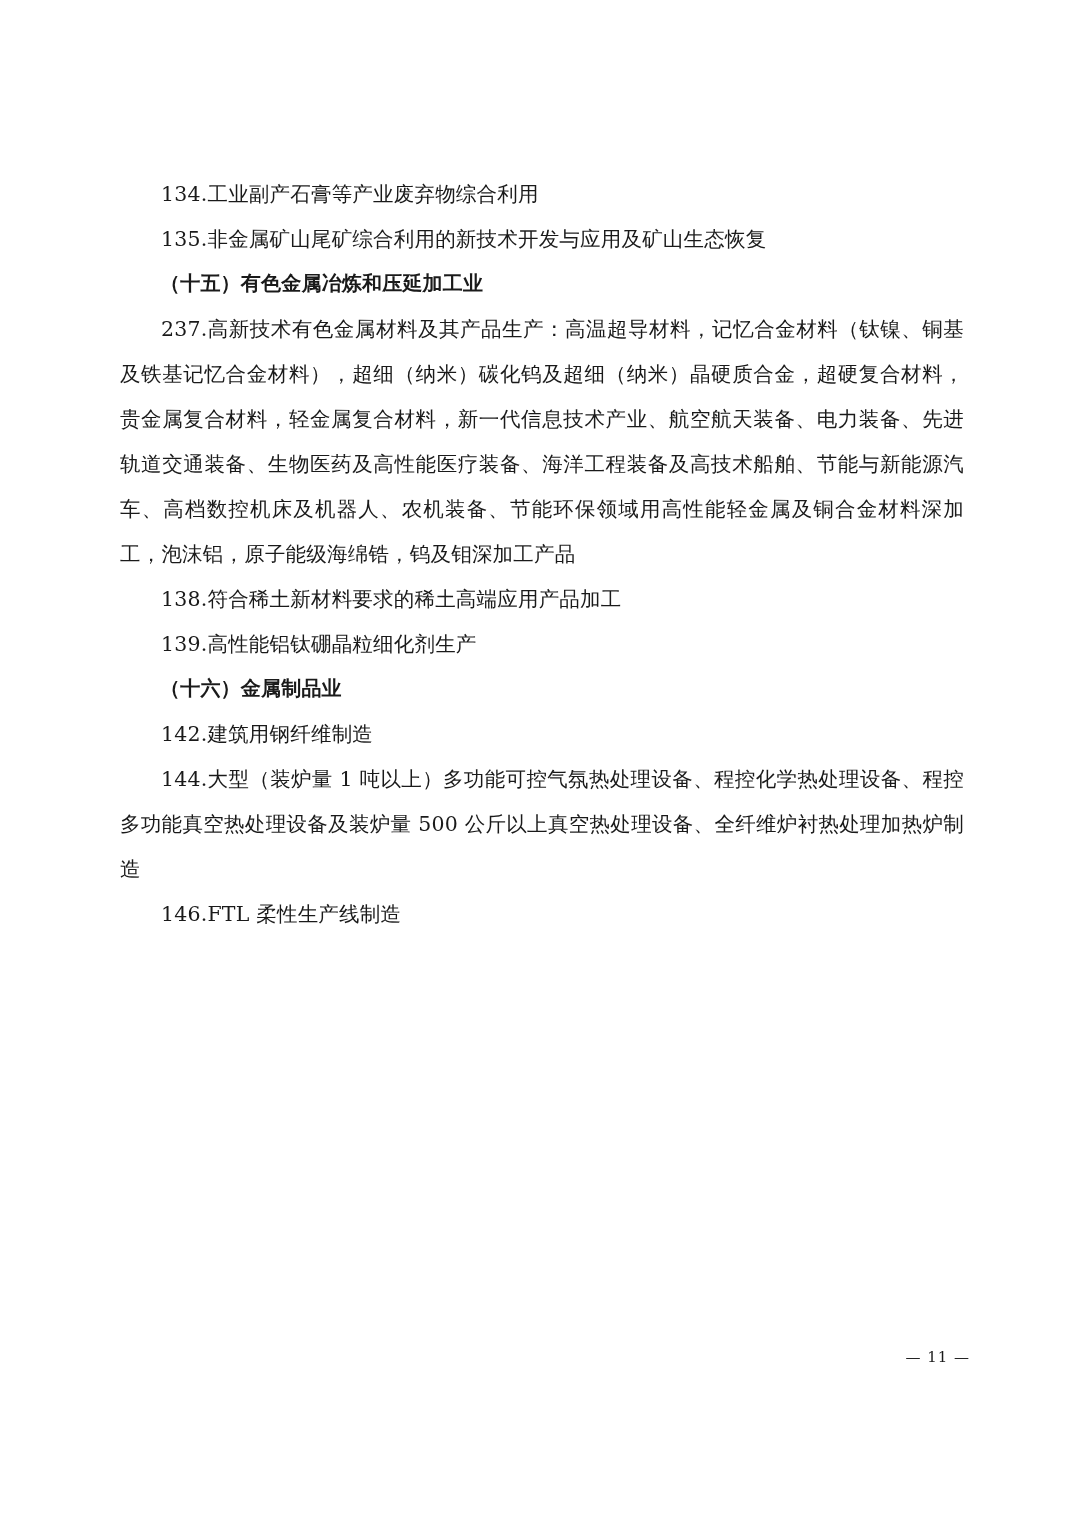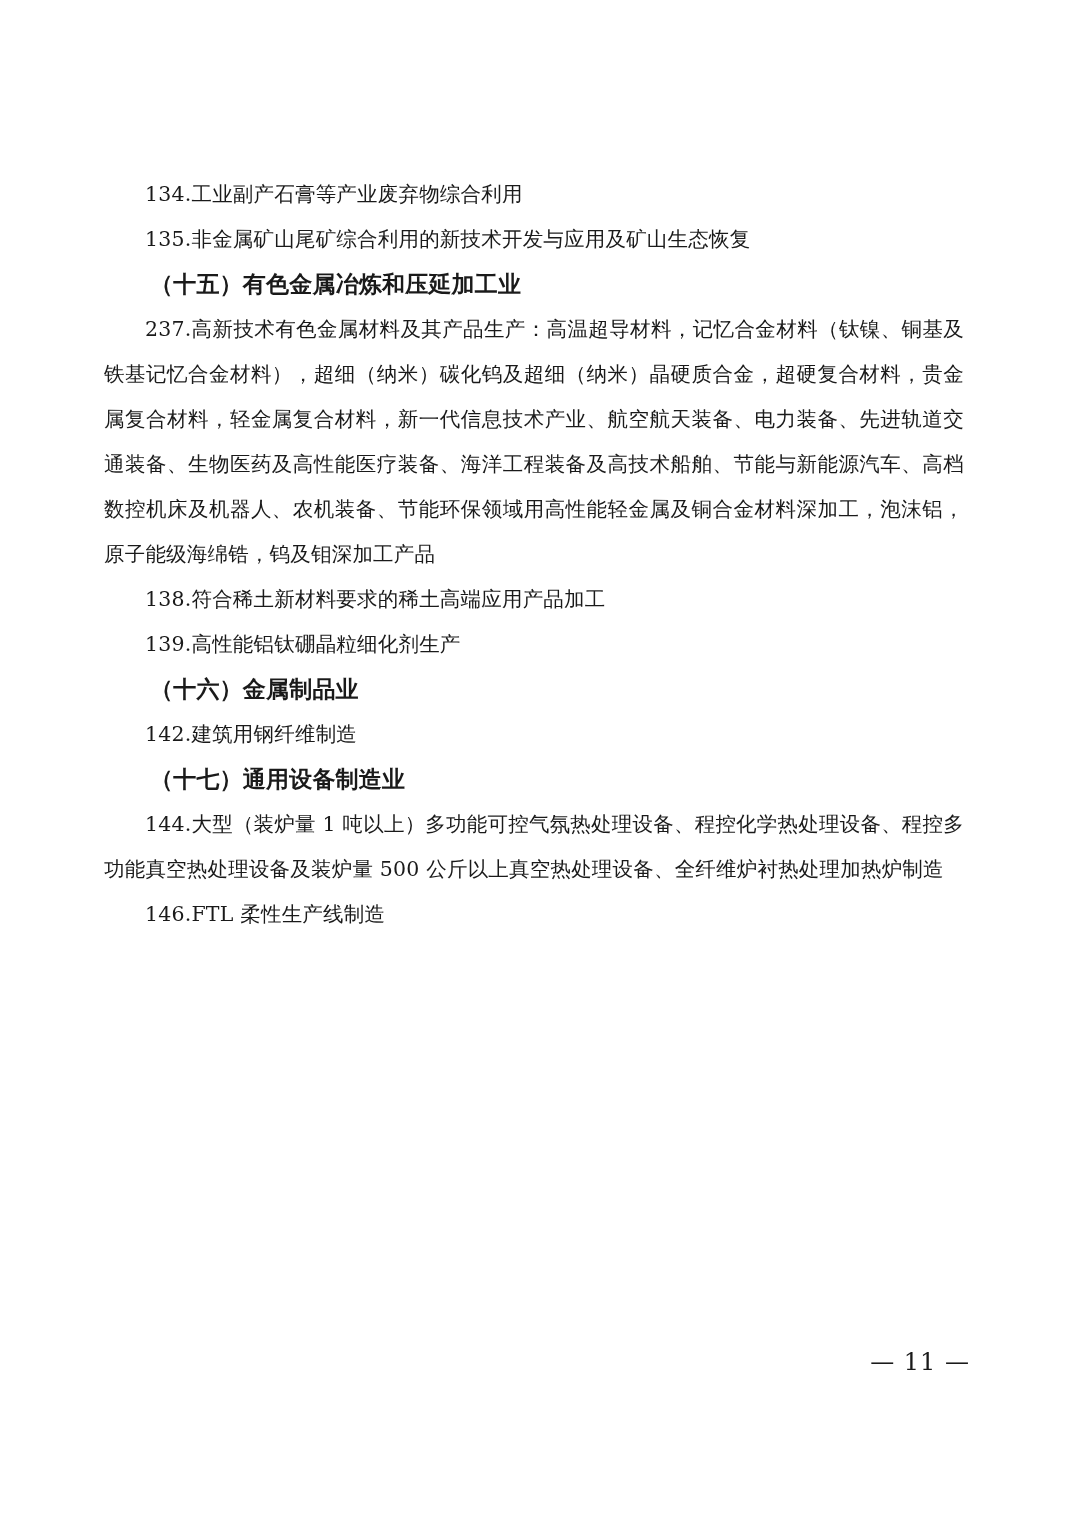--- a/index.html
+++ b/index.html
@@ -18,42 +18,42 @@
     color: #1a1a1a;
     overflow: hidden;
   }
   .content {
     position: absolute;
     left: 104px;
     top: 172px;
     width: 860px;
   }
   p {
-    margin: 0 0 0 0;
+    margin: 0 0 0 16px;
     font-size: 20.5px;
     line-height: 45px;
     text-align: justify;
     text-justify: inter-ideograph;
     letter-spacing: 0.2px;
   }
   .item {
     text-indent: 2em;
   }
   .section-head {
     font-weight: bold;
     text-indent: 2em;
-    font-size: 23px;
+    font-size: 20px;
     line-height: 45px;
-    font-family: Liberation Sans, sans-serif;
+    font-family: Liberation Mono, monospace;
   }
   .pagenum {
     position: absolute;
     right: 104px;
     top: 1348px;
-    font-size: 24px;
+    font-size: 15px;
     letter-spacing: 1px;
   }
 </style>
 </head>
 <body>
 
 <div class="page">
 
   <div class="content">
 
@@ -63,21 +63,20 @@
     <p class="section-head">（十五）有色金属冶炼和压延加工业</p>
 
     <p class="item">237.高新技术有色金属材料及其产品生产：高温超导材料，记忆合金材料（钛镍、铜基及铁基记忆合金材料），超细（纳米）碳化钨及超细（纳米）晶硬质合金，超硬复合材料，贵金属复合材料，轻金属复合材料，新一代信息技术产业、航空航天装备、电力装备、先进轨道交通装备、生物医药及高性能医疗装备、海洋工程装备及高技术船舶、节能与新能源汽车、高档数控机床及机器人、农机装备、节能环保领域用高性能轻金属及铜合金材料深加工，泡沫铝，原子能级海绵锆，钨及钼深加工产品</p>
     <p class="item">138.符合稀土新材料要求的稀土高端应用产品加工</p>
     <p class="item">139.高性能铝钛硼晶粒细化剂生产</p>
 
     <p class="section-head">（十六）金属制品业</p>
 
     <p class="item">142.建筑用钢纤维制造</p>
 
-    <p class="section-head">（十七）通用设备制造业</p>
 
     <p class="item">144.大型（装炉量 1 吨以上）多功能可控气氛热处理设备、程控化学热处理设备、程控多功能真空热处理设备及装炉量 500 公斤以上真空热处理设备、全纤维炉衬热处理加热炉制造</p>
     <p class="item">146.FTL 柔性生产线制造</p>
 
   </div>
 
   <div class="pagenum">— 11 —</div>
 
 </div>
 

